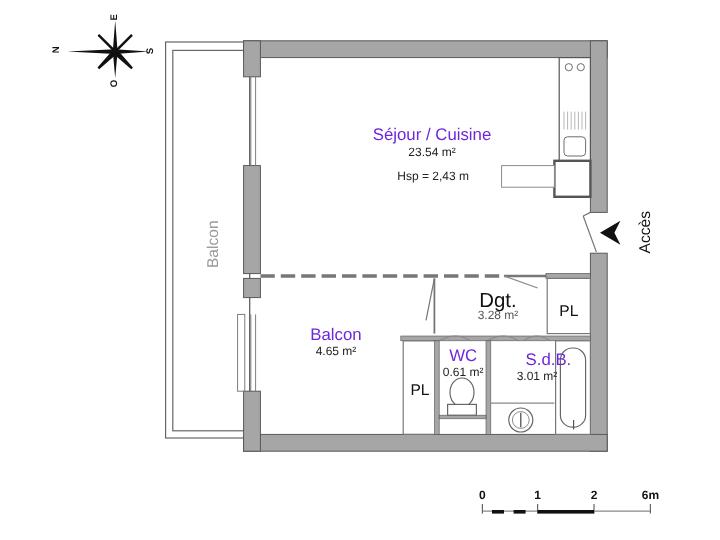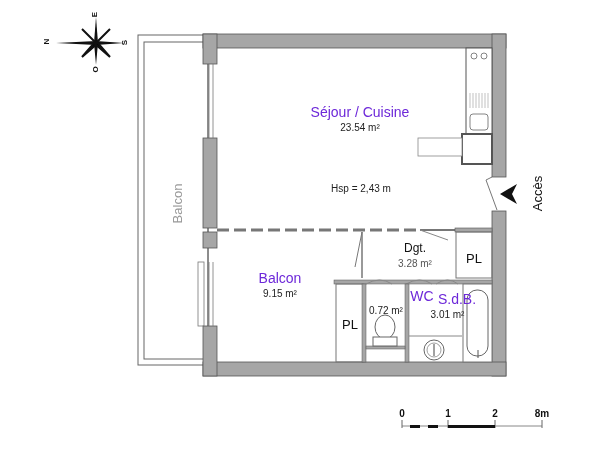--- a/index.html
+++ b/index.html
@@ -1,21 +1,21 @@
 <!DOCTYPE html>
 <html><head>
 <meta charset="utf-8">
 <style>
   html, body { margin:0; padding:0; }
   body { width:600px; height:450px; background:#ffffff; position:relative; overflow:hidden; font-family:"Liberation Sans", sans-serif; color:#111; }
   svg.plan { position:absolute; left:0; top:0; }
   .lbl { position:absolute; text-align:center; white-space:nowrap; }
   .room-name { font-size:14px; color:#6d28d9; }
   .room-area { font-size:10px; color:#222; }
-  .small-name { font-size:12px; color:#111; }
+  .small-name { font-size:17px; color:#111; }
   .pl { font-size:13px; color:#111; }
   .balcon { font-size:13px; color:#9a9a9a; transform:rotate(-90deg); transform-origin:center; }
   .acces { font-size:13px; color:#111; transform:rotate(-90deg); transform-origin:center; }
   .compass-letter { font-size:8px; font-weight:bold; color:#111; }
   .scale-tick { font-size:10px; font-weight:bold; color:#111; }
 </style>
 </head>
 <body>
 
 <svg class="plan" width="600" height="450" viewBox="0 0 600 450">
@@ -128,37 +128,37 @@
   </g>
 </svg>
 
 <div class="lbl compass-letter" style="left:44px;top:37px;transform:rotate(-90deg);">N</div>
 <div class="lbl compass-letter" style="left:92px;top:10px;transform:rotate(-90deg);">E</div>
 <div class="lbl compass-letter" style="left:122px;top:38px;transform:rotate(-90deg);">S</div>
 <div class="lbl compass-letter" style="left:92px;top:65px;transform:rotate(-90deg);">O</div>
 
 <div class="lbl room-name" style="left:300px;top:104px;width:120px;">Séjour / Cuisine</div>
 <div class="lbl room-area" style="left:320px;top:122px;width:80px;">23.54 m²</div>
-<div class="lbl room-area" style="left:316px;top:142px;width:90px;margin-top:41px;">Hsp =  2,43 m</div>
+<div class="lbl room-area" style="left:316px;top:142px;width:90px;">Hsp =  2,43 m</div>
 
 <div class="lbl room-name" style="left:240px;top:270px;width:80px;">Balcon</div>
-<div class="lbl room-area" style="left:240px;top:288px;width:80px;">9.15 m²</div>
+<div class="lbl room-area" style="left:240px;top:288px;width:80px;">4.65 m²</div>
 
 <div class="lbl small-name" style="left:390px;top:241px;width:50px;">Dgt.</div>
 <div class="lbl room-area" style="left:385px;top:258px;width:60px;color:#555;">3.28 m²</div>
 
-<div class="lbl room-name" style="left:366px;top:288px;width:40px;padding-left:36px;">WC</div>
-<div class="lbl room-area" style="left:364px;top:305px;width:44px;">0.72 m²</div>
+<div class="lbl room-name" style="left:366px;top:288px;width:40px;">WC</div>
+<div class="lbl room-area" style="left:364px;top:305px;width:44px;">0.61 m²</div>
 
 <div class="lbl room-name" style="left:410px;top:291px;width:52px;padding-left:21px;">S.d.B.</div>
 <div class="lbl room-area" style="left:410px;top:309px;width:75px;">3.01 m²</div>
 
 <div class="lbl pl" style="left:340px;top:317px;width:20px;">PL</div>
 <div class="lbl pl" style="left:464px;top:251px;width:20px;">PL</div>
 
 <div class="lbl balcon" style="left:152px;top:196px;width:50px;">Balcon</div>
 
 <div class="lbl acces" style="left:515px;top:186px;width:44px;">Accès</div>
 
 <div class="lbl scale-tick" style="left:397px;top:408px;width:10px;">0</div>
 <div class="lbl scale-tick" style="left:443px;top:408px;width:10px;">1</div>
 <div class="lbl scale-tick" style="left:490px;top:408px;width:10px;">2</div>
-<div class="lbl scale-tick" style="left:530px;top:408px;width:24px;">8m</div>
+<div class="lbl scale-tick" style="left:530px;top:408px;width:24px;">6m</div>
 
 </body></html>

